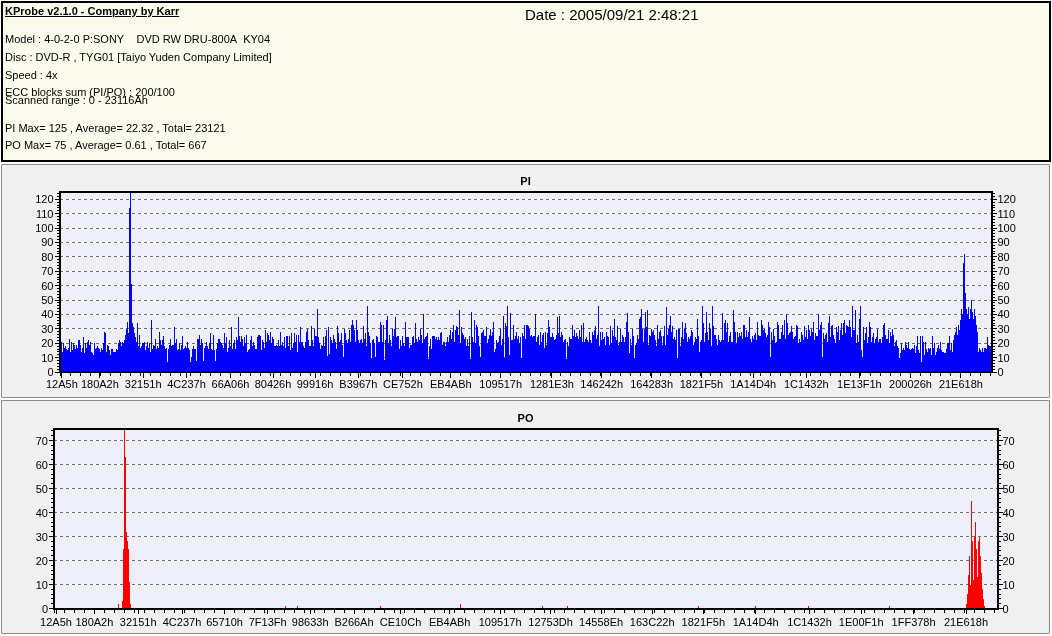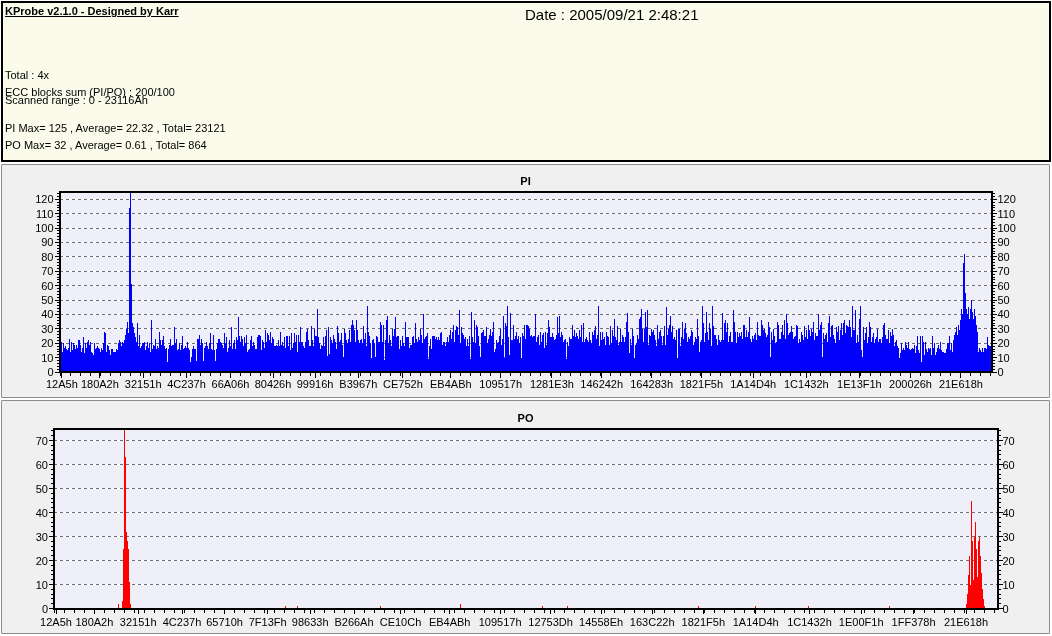--- a/index.html
+++ b/index.html
@@ -8,27 +8,29 @@
 #ttl{position:absolute;left:2px;top:2px;font-size:11px;font-weight:bold;
   text-decoration:underline}
 #date{position:absolute;left:522px;top:2.5px;font-size:15px}
 .panel{position:absolute;left:1px;width:1047px;height:232px;
   border:1px solid #8c8c8c;background:#f0f0f0;border-radius:1px}
 svg{position:absolute;left:0;top:0}
 svg text{font-family:"Liberation Sans",sans-serif;font-size:11px;fill:#000}
 </style></head>
 <body>
 <div id="hdr">
-<div id="ttl">KProbe v2.1.0 - Designed by Karr</div>
+<div id="ttl">KProbe v2.1.0 - Company by Karr</div>
 <div id="date">Date : 2005/09/21 2:48:21</div>
-<div class="hl" style="top:66px">Total : 4x</div>
+<div class="hl" style="top:30px">Model : 4-0-2-0 P:SONY&nbsp;&nbsp;&nbsp; DVD RW DRU-800A&nbsp; KY04</div>
+<div class="hl" style="top:48px">Disc : DVD-R , TYG01 [Taiyo Yuden Company Limited]</div>
+<div class="hl" style="top:66px">Speed : 4x</div>
 <div class="hl" style="top:83px">ECC blocks sum (PI/PO) : 200/100</div>
 <div class="hl" style="top:91px">Scanned range : 0 - 23116Ah</div>
 <div class="hl" style="top:119px">PI Max= 125 , Average= 22.32 , Total= 23121</div>
-<div class="hl" style="top:136px">PO Max= 32 , Average= 0.61 , Total= 864</div>
+<div class="hl" style="top:136px">PO Max= 75 , Average= 0.61 , Total= 667</div>
 </div>
 <div class="panel" style="top:164px"></div>
 <div class="panel" style="top:400px"></div>
 <svg width="1052" height="636" viewBox="0 0 1052 636">
 <rect x="60.0" y="192.0" width="932.0" height="180.0" fill="#efeff9" stroke="none"></rect>
 <path d="M60.0 357.6H992.0M60.0 343.2H992.0M60.0 328.8H992.0M60.0 314.4H992.0M60.0 300.0H992.0M60.0 285.6H992.0M60.0 271.2H992.0M60.0 256.8H992.0M60.0 242.4H992.0M60.0 228.0H992.0M60.0 213.6H992.0M60.0 199.2H992.0" stroke="#ffffff" stroke-width="1" fill="none" shape-rendering="crispEdges"></path>
 <path d="M60.0 357.6H992.0M60.0 343.2H992.0M60.0 328.8H992.0M60.0 314.4H992.0M60.0 300.0H992.0M60.0 285.6H992.0M60.0 271.2H992.0M60.0 256.8H992.0M60.0 242.4H992.0M60.0 228.0H992.0M60.0 213.6H992.0M60.0 199.2H992.0" stroke="#6e6e6e" stroke-width="1" stroke-dasharray="3 3" fill="none" shape-rendering="crispEdges"></path>
 <path d="M60.5 371V341.8M61.5 371V341.8M62.5 371V351.8M63.5 371V343.2M64.5 371V347.5M65.5 371V346.1M66.5 371V349.0M67.5 371V350.4M68.5 371V347.5M69.5 371V338.9M70.5 371V351.8M71.5 371V341.8M72.5 371V350.4M73.5 371V343.2M74.5 371V344.6M75.5 371V349.0M76.5 371V344.6M77.5 371V347.5M78.5 371V340.3M79.5 371V340.3M80.5 371V344.6M81.5 371V351.8M82.5 371V347.5M83.5 371V337.4M84.5 371V353.3M85.5 371V343.2M86.5 371V347.5M87.5 371V341.8M88.5 371V340.3M89.5 371V344.6M90.5 371V341.8M91.5 371V351.8M92.5 371V353.3M93.5 371V354.7M94.5 371V343.2M95.5 371V349.0M96.5 371V347.5M97.5 371V346.1M98.5 371V347.5M99.5 371V349.0M100.5 371V351.8M101.5 371V347.5M102.5 371V350.4M103.5 371V343.2M104.5 371V331.7M105.5 371V333.1M106.5 371V351.8M107.5 371V344.6M108.5 371V346.1M109.5 371V350.4M110.5 371V354.7M111.5 371V349.0M112.5 371V349.0M113.5 371V351.8M114.5 371V351.8M115.5 371V351.8M116.5 371V349.0M117.5 371V350.4M118.5 371V343.2M119.5 371V340.3M120.5 371V341.8M121.5 371V346.1M122.5 371V341.8M123.5 371V343.2M124.5 371V340.3M125.5 371V334.6M126.5 371V328.8M127.5 371V321.6M128.5 371V333.1M129.5 371V207.8M130.5 371V192.0M131.5 371V284.2M132.5 371V323.0M133.5 371V327.4M134.5 371V333.1M135.5 371V337.4M136.5 371V341.8M137.5 371V323.0M138.5 371V346.1M139.5 371V334.6M140.5 371V347.5M141.5 371V346.1M142.5 371V343.2M143.5 371V343.2M144.5 371V341.8M145.5 371V350.4M146.5 371V346.1M147.5 371V341.8M148.5 371V347.5M149.5 371V343.2M150.5 371V351.8M151.5 371V320.2M152.5 371V349.0M153.5 371V344.6M154.5 371V346.1M155.5 371V338.9M156.5 371V349.0M157.5 371V346.1M158.5 371V347.5M159.5 371V331.7M160.5 371V340.3M161.5 371V344.6M162.5 371V340.3M163.5 371V336.0M164.5 371V346.1M165.5 371V349.0M166.5 371V347.5M167.5 371V362.1M168.5 371V349.0M169.5 371V344.6M170.5 371V338.9M171.5 371V346.1M172.5 371V344.6M173.5 371V344.6M174.5 371V327.4M175.5 371V343.2M176.5 371V338.9M177.5 371V350.4M178.5 371V349.0M179.5 371V343.2M180.5 371V350.4M181.5 371V344.6M182.5 371V336.0M183.5 371V349.0M184.5 371V347.5M185.5 371V346.1M186.5 371V347.5M187.5 371V341.8M188.5 371V347.5M189.5 371V350.4M190.5 371V362.1M191.5 371V357.1M192.5 371V349.0M193.5 371V346.1M194.5 371V349.0M195.5 371V349.0M196.5 371V361.0M197.5 371V338.9M198.5 371V338.9M199.5 371V334.6M200.5 371V344.6M201.5 371V338.9M202.5 371V343.2M203.5 371V360.5M204.5 371V347.5M205.5 371V346.1M206.5 371V341.8M207.5 371V346.1M208.5 371V349.0M209.5 371V343.2M210.5 371V333.1M211.5 371V349.0M212.5 371V350.4M213.5 371V334.6M214.5 371V350.4M215.5 371V361.1M216.5 371V349.0M217.5 371V343.2M218.5 371V338.9M219.5 371V338.9M220.5 371V341.8M221.5 371V343.2M222.5 371V344.6M223.5 371V347.5M224.5 371V333.1M225.5 371V343.2M226.5 371V337.4M227.5 371V351.8M228.5 371V347.5M229.5 371V340.3M230.5 371V346.1M231.5 371V327.4M232.5 371V349.0M233.5 371V343.2M234.5 371V340.3M235.5 371V349.0M236.5 371V337.4M237.5 371V340.3M238.5 371V317.3M239.5 371V336.0M240.5 371V341.8M241.5 371V336.0M242.5 371V338.9M243.5 371V346.1M244.5 371V337.4M245.5 371V343.2M246.5 371V334.6M247.5 371V351.8M248.5 371V350.4M249.5 371V349.0M250.5 371V340.3M251.5 371V336.0M252.5 371V346.1M253.5 371V341.8M254.5 371V344.6M255.5 371V349.0M256.5 371V349.0M257.5 371V337.4M258.5 371V334.6M259.5 371V334.6M260.5 371V336.0M261.5 371V350.4M262.5 371V340.3M263.5 371V341.8M264.5 371V347.5M265.5 371V330.2M266.5 371V341.8M267.5 371V333.1M268.5 371V334.6M269.5 371V340.3M270.5 371V331.7M271.5 371V343.2M272.5 371V337.4M273.5 371V338.9M274.5 371V346.1M275.5 371V346.1M276.5 371V344.6M277.5 371V346.1M278.5 371V340.3M279.5 371V346.1M280.5 371V331.7M281.5 371V344.6M282.5 371V341.8M283.5 371V346.1M284.5 371V337.4M285.5 371V347.5M286.5 371V336.0M287.5 371V336.0M288.5 371V346.1M289.5 371V336.0M290.5 371V350.4M291.5 371V333.1M292.5 371V347.5M293.5 371V343.2M294.5 371V333.1M295.5 371V341.8M296.5 371V334.6M297.5 371V351.8M298.5 371V334.6M299.5 371V341.8M300.5 371V327.4M301.5 371V341.8M302.5 371V341.8M303.5 371V346.1M304.5 371V347.5M305.5 371V341.8M306.5 371V331.7M307.5 371V328.8M308.5 371V340.3M309.5 371V346.1M310.5 371V346.1M311.5 371V325.9M312.5 371V340.3M313.5 371V346.1M314.5 371V328.8M315.5 371V336.0M316.5 371V336.0M317.5 371V308.6M318.5 371V337.4M319.5 371V343.2M320.5 371V349.0M321.5 371V344.6M322.5 371V346.1M323.5 371V337.4M324.5 371V346.1M325.5 371V336.0M326.5 371V330.2M327.5 371V356.1M328.5 371V327.4M329.5 371V353.8M330.5 371V337.4M331.5 371V340.3M332.5 371V343.2M333.5 371V334.6M334.5 371V338.9M335.5 371V341.8M336.5 371V349.0M337.5 371V325.9M338.5 371V333.1M339.5 371V341.8M340.5 371V340.3M341.5 371V333.1M342.5 371V344.6M343.5 371V357.4M344.5 371V328.8M345.5 371V333.1M346.5 371V340.3M347.5 371V343.2M348.5 371V338.9M349.5 371V330.2M350.5 371V341.8M351.5 371V324.5M352.5 371V320.2M353.5 371V324.5M354.5 371V330.2M355.5 371V341.8M356.5 371V320.2M357.5 371V330.2M358.5 371V340.3M359.5 371V343.2M360.5 371V340.3M361.5 371V338.9M362.5 371V343.2M363.5 371V325.9M364.5 371V338.9M365.5 371V333.1M366.5 371V346.1M367.5 371V305.8M368.5 371V331.7M369.5 371V336.0M370.5 371V343.2M371.5 371V357.6M372.5 371V340.3M373.5 371V338.9M374.5 371V343.2M375.5 371V357.4M376.5 371V336.0M377.5 371V337.4M378.5 371V341.8M379.5 371V341.8M380.5 371V321.6M381.5 371V324.5M382.5 371V341.8M383.5 371V324.5M384.5 371V359.6M385.5 371V340.3M386.5 371V320.2M387.5 371V315.8M388.5 371V343.2M389.5 371V334.6M390.5 371V340.3M391.5 371V346.1M392.5 371V328.8M393.5 371V336.0M394.5 371V328.8M395.5 371V317.3M396.5 371V337.4M397.5 371V336.0M398.5 371V336.0M399.5 371V349.0M400.5 371V340.3M401.5 371V346.1M402.5 371V336.0M403.5 371V343.2M404.5 371V346.1M405.5 371V321.6M406.5 371V337.4M407.5 371V337.4M408.5 371V337.4M409.5 371V347.5M410.5 371V344.6M411.5 371V344.6M412.5 371V337.4M413.5 371V336.0M414.5 371V343.2M415.5 371V323.0M416.5 371V338.9M417.5 371V341.8M418.5 371V337.4M419.5 371V340.3M420.5 371V328.8M421.5 371V334.6M422.5 371V343.2M423.5 371V314.4M424.5 371V338.9M425.5 371V337.4M426.5 371V336.0M427.5 371V333.1M428.5 371V359.0M429.5 371V346.1M430.5 371V338.9M431.5 371V349.0M432.5 371V336.0M433.5 371V336.0M434.5 371V336.0M435.5 371V338.9M436.5 371V337.4M437.5 371V340.3M438.5 371V337.4M439.5 371V340.3M440.5 371V333.1M441.5 371V331.7M442.5 371V344.6M443.5 371V341.8M444.5 371V341.8M445.5 371V346.1M446.5 371V341.8M447.5 371V337.4M448.5 371V341.8M449.5 371V334.6M450.5 371V330.2M451.5 371V338.9M452.5 371V331.7M453.5 371V324.5M454.5 371V341.8M455.5 371V330.2M456.5 371V325.9M457.5 371V327.4M458.5 371V334.6M459.5 371V310.1M460.5 371V343.2M461.5 371V327.4M462.5 371V333.1M463.5 371V334.6M464.5 371V338.9M465.5 371V337.4M466.5 371V346.1M467.5 371V338.9M468.5 371V346.1M469.5 371V336.0M470.5 371V359.1M471.5 371V311.5M472.5 371V337.4M473.5 371V341.8M474.5 371V320.2M475.5 371V343.2M476.5 371V324.5M477.5 371V327.4M478.5 371V336.0M479.5 371V346.1M480.5 371V357.1M481.5 371V333.1M482.5 371V331.7M483.5 371V330.2M484.5 371V336.0M485.5 371V336.0M486.5 371V327.4M487.5 371V343.2M488.5 371V338.9M489.5 371V334.6M490.5 371V328.8M491.5 371V336.0M492.5 371V331.7M493.5 371V321.6M494.5 371V352.3M495.5 371V349.0M496.5 371V340.3M497.5 371V343.2M498.5 371V341.8M499.5 371V336.0M500.5 371V328.8M501.5 371V344.6M502.5 371V338.9M503.5 371V315.8M504.5 371V358.4M505.5 371V323.0M506.5 371V325.9M507.5 371V305.8M508.5 371V337.4M509.5 371V355.4M510.5 371V313.0M511.5 371V340.3M512.5 371V340.3M513.5 371V324.5M514.5 371V338.9M515.5 371V336.0M516.5 371V331.7M517.5 371V338.9M518.5 371V336.0M519.5 371V343.2M520.5 371V337.4M521.5 371V357.9M522.5 371V333.1M523.5 371V336.0M524.5 371V324.5M525.5 371V338.9M526.5 371V324.5M527.5 371V324.5M528.5 371V325.9M529.5 371V328.8M530.5 371V336.0M531.5 371V334.6M532.5 371V337.4M533.5 371V336.0M534.5 371V336.0M535.5 371V314.4M536.5 371V341.8M537.5 371V337.4M538.5 371V334.6M539.5 371V344.6M540.5 371V331.7M541.5 371V341.8M542.5 371V334.6M543.5 371V333.1M544.5 371V347.5M545.5 371V331.7M546.5 371V344.6M547.5 371V333.1M548.5 371V320.2M549.5 371V327.4M550.5 371V337.4M551.5 371V337.4M552.5 371V333.1M553.5 371V337.4M554.5 371V340.3M555.5 371V338.9M556.5 371V334.6M557.5 371V317.3M558.5 371V333.1M559.5 371V315.8M560.5 371V337.4M561.5 371V331.7M562.5 371V334.6M563.5 371V341.8M564.5 371V340.3M565.5 371V338.9M566.5 371V359.1M567.5 371V341.8M568.5 371V346.1M569.5 371V337.4M570.5 371V338.9M571.5 371V338.9M572.5 371V324.5M573.5 371V336.0M574.5 371V330.2M575.5 371V337.4M576.5 371V333.1M577.5 371V336.0M578.5 371V338.9M579.5 371V330.2M580.5 371V337.4M581.5 371V324.5M582.5 371V341.8M583.5 371V323.0M584.5 371V341.8M585.5 371V338.9M586.5 371V337.4M587.5 371V340.3M588.5 371V341.8M589.5 371V331.7M590.5 371V340.3M591.5 371V343.2M592.5 371V331.7M593.5 371V334.6M594.5 371V330.2M595.5 371V325.9M596.5 371V338.9M597.5 371V334.6M598.5 371V305.8M599.5 371V346.1M600.5 371V331.7M601.5 371V340.3M602.5 371V331.7M603.5 371V338.9M604.5 371V337.4M605.5 371V344.6M606.5 371V331.7M607.5 371V336.0M608.5 371V337.4M609.5 371V344.6M610.5 371V325.9M611.5 371V343.2M612.5 371V330.2M613.5 371V336.0M614.5 371V318.7M615.5 371V337.4M616.5 371V340.3M617.5 371V325.9M618.5 371V344.6M619.5 371V341.8M620.5 371V328.8M621.5 371V341.8M622.5 371V334.6M623.5 371V337.4M624.5 371V341.8M625.5 371V337.4M626.5 371V321.6M627.5 371V313.0M628.5 371V331.7M629.5 371V352.9M630.5 371V338.9M631.5 371V344.6M632.5 371V328.8M633.5 371V336.0M634.5 371V358.1M635.5 371V344.6M636.5 371V343.2M637.5 371V334.6M638.5 371V338.9M639.5 371V318.7M640.5 371V317.3M641.5 371V308.6M642.5 371V328.8M643.5 371V341.8M644.5 371V328.8M645.5 371V311.5M646.5 371V327.4M647.5 371V310.1M648.5 371V344.6M649.5 371V334.6M650.5 371V336.0M651.5 371V328.8M652.5 371V331.7M653.5 371V330.2M654.5 371V334.6M655.5 371V340.3M656.5 371V346.1M657.5 371V324.5M658.5 371V338.9M659.5 371V331.7M660.5 371V330.2M661.5 371V336.0M662.5 371V344.6M663.5 371V336.0M664.5 371V325.9M665.5 371V344.6M666.5 371V307.2M667.5 371V334.6M668.5 371V328.8M669.5 371V324.5M670.5 371V315.8M671.5 371V331.7M672.5 371V325.9M673.5 371V338.9M674.5 371V337.4M675.5 371V340.3M676.5 371V330.2M677.5 371V357.7M678.5 371V328.8M679.5 371V328.8M680.5 371V346.1M681.5 371V337.4M682.5 371V321.6M683.5 371V338.9M684.5 371V328.8M685.5 371V323.0M686.5 371V333.1M687.5 371V341.8M688.5 371V337.4M689.5 371V338.9M690.5 371V336.0M691.5 371V330.2M692.5 371V331.7M693.5 371V344.6M694.5 371V341.8M695.5 371V337.4M696.5 371V338.9M697.5 371V318.7M698.5 371V336.0M699.5 371V352.3M700.5 371V341.8M701.5 371V340.3M702.5 371V305.8M703.5 371V323.0M704.5 371V341.8M705.5 371V333.1M706.5 371V311.5M707.5 371V331.7M708.5 371V340.3M709.5 371V323.0M710.5 371V328.8M711.5 371V346.1M712.5 371V305.8M713.5 371V325.9M714.5 371V334.6M715.5 371V334.6M716.5 371V338.9M717.5 371V344.6M718.5 371V334.6M719.5 371V340.3M720.5 371V341.8M721.5 371V340.3M722.5 371V313.0M723.5 371V340.3M724.5 371V323.0M725.5 371V320.2M726.5 371V331.7M727.5 371V323.0M728.5 371V341.8M729.5 371V336.0M730.5 371V331.7M731.5 371V341.8M732.5 371V341.8M733.5 371V310.1M734.5 371V321.6M735.5 371V331.7M736.5 371V343.2M737.5 371V331.7M738.5 371V337.4M739.5 371V333.1M740.5 371V336.0M741.5 371V331.7M742.5 371V338.9M743.5 371V324.5M744.5 371V324.5M745.5 371V337.4M746.5 371V330.2M747.5 371V337.4M748.5 371V331.7M749.5 371V317.3M750.5 371V338.9M751.5 371V341.8M752.5 371V336.0M753.5 371V338.9M754.5 371V334.6M755.5 371V333.1M756.5 371V340.3M757.5 371V321.6M758.5 371V334.6M759.5 371V336.0M760.5 371V336.0M761.5 371V320.2M762.5 371V324.5M763.5 371V330.2M764.5 371V328.8M765.5 371V333.1M766.5 371V337.4M767.5 371V334.6M768.5 371V321.6M769.5 371V327.4M770.5 371V356.5M771.5 371V331.7M772.5 371V340.3M773.5 371V328.8M774.5 371V336.0M775.5 371V343.2M776.5 371V341.8M777.5 371V321.6M778.5 371V324.5M779.5 371V338.9M780.5 371V338.9M781.5 371V331.7M782.5 371V324.5M783.5 371V334.6M784.5 371V320.2M785.5 371V338.9M786.5 371V314.4M787.5 371V323.0M788.5 371V334.6M789.5 371V333.1M790.5 371V331.7M791.5 371V325.9M792.5 371V331.7M793.5 371V338.9M794.5 371V337.4M795.5 371V336.0M796.5 371V324.5M797.5 371V325.9M798.5 371V343.2M799.5 371V338.9M800.5 371V341.8M801.5 371V331.7M802.5 371V334.6M803.5 371V340.3M804.5 371V325.9M805.5 371V337.4M806.5 371V330.2M807.5 371V338.9M808.5 371V324.5M809.5 371V330.2M810.5 371V336.0M811.5 371V328.8M812.5 371V331.7M813.5 371V321.6M814.5 371V340.3M815.5 371V333.1M816.5 371V336.0M817.5 371V336.0M818.5 371V314.4M819.5 371V330.2M820.5 371V324.5M821.5 371V321.6M822.5 371V356.6M823.5 371V333.1M824.5 371V338.9M825.5 371V334.6M826.5 371V333.1M827.5 371V341.8M828.5 371V323.0M829.5 371V315.8M830.5 371V337.4M831.5 371V325.9M832.5 371V324.5M833.5 371V334.6M834.5 371V338.9M835.5 371V343.2M836.5 371V327.4M837.5 371V331.7M838.5 371V325.9M839.5 371V340.3M840.5 371V330.2M841.5 371V323.0M842.5 371V334.6M843.5 371V323.0M844.5 371V320.2M845.5 371V333.1M846.5 371V324.5M847.5 371V325.9M848.5 371V327.4M849.5 371V320.2M850.5 371V327.4M851.5 371V337.4M852.5 371V305.8M853.5 371V330.2M854.5 371V330.2M855.5 371V310.1M856.5 371V343.2M857.5 371V334.6M858.5 371V341.8M859.5 371V318.7M860.5 371V305.8M861.5 371V350.4M862.5 371V356.5M863.5 371V327.4M864.5 371V340.3M865.5 371V333.1M866.5 371V327.4M867.5 371V343.2M868.5 371V337.4M869.5 371V321.6M870.5 371V327.4M871.5 371V341.8M872.5 371V337.4M873.5 371V333.1M874.5 371V343.2M875.5 371V338.9M876.5 371V337.4M877.5 371V328.8M878.5 371V341.8M879.5 371V338.9M880.5 371V338.9M881.5 371V343.2M882.5 371V337.4M883.5 371V324.5M884.5 371V323.0M885.5 371V334.6M886.5 371V338.9M887.5 371V338.9M888.5 371V330.2M889.5 371V343.2M890.5 371V331.7M891.5 371V336.0M892.5 371V328.8M893.5 371V334.6M894.5 371V346.1M895.5 371V341.8M896.5 371V340.3M897.5 371V346.1M898.5 371V347.5M899.5 371V357.9M900.5 371V353.3M901.5 371V343.2M902.5 371V350.4M903.5 371V347.5M904.5 371V350.4M905.5 371V341.8M906.5 371V344.6M907.5 371V347.5M908.5 371V341.8M909.5 371V349.0M910.5 371V350.4M911.5 371V349.0M912.5 371V347.5M913.5 371V349.0M914.5 371V344.6M915.5 371V353.3M916.5 371V346.1M917.5 371V336.0M918.5 371V350.4M919.5 371V353.3M920.5 371V336.0M921.5 371V362.3M922.5 371V336.0M923.5 371V341.8M924.5 371V354.7M925.5 371V341.8M926.5 371V349.0M927.5 371V351.8M928.5 371V347.5M929.5 371V349.0M930.5 371V347.5M931.5 371V354.7M932.5 371V336.0M933.5 371V347.5M934.5 371V343.2M935.5 371V354.7M936.5 371V351.8M937.5 371V347.5M938.5 371V344.6M939.5 371V349.0M940.5 371V341.8M941.5 371V350.4M942.5 371V351.8M943.5 371V351.8M944.5 371V353.3M945.5 371V353.3M946.5 371V349.0M947.5 371V343.2M948.5 371V343.2M949.5 371V336.0M950.5 371V350.4M951.5 371V343.2M952.5 371V351.8M953.5 371V340.3M954.5 371V334.6M955.5 371V331.7M956.5 371V327.4M957.5 371V334.6M958.5 371V324.5M959.5 371V330.2M960.5 371V320.2M961.5 371V308.6M962.5 371V314.4M963.5 371V262.6M964.5 371V253.9M965.5 371V292.8M966.5 371V308.6M967.5 371V314.4M968.5 371V307.2M969.5 371V318.7M970.5 371V308.6M971.5 371V300.0M972.5 371V311.5M973.5 371V318.7M974.5 371V308.6M975.5 371V315.8M976.5 371V324.5M977.5 371V331.7M978.5 371V351.8M979.5 371V347.5M980.5 371V350.4M981.5 371V351.8M982.5 371V347.5M983.5 371V351.8M984.5 371V347.5M985.5 371V347.5M986.5 371V349.0M987.5 371V337.4M988.5 371V344.6M989.5 371V346.1M990.5 371V346.1M991.5 371V338.9" stroke="#0000fb" stroke-width="1" fill="none" shape-rendering="crispEdges"></path>
 <rect x="60.0" y="192.0" width="932.0" height="180.0" fill="none" stroke="#000" stroke-width="2" shape-rendering="crispEdges"></rect>
 <text x="53.5" y="376.0" text-anchor="end">0</text>

